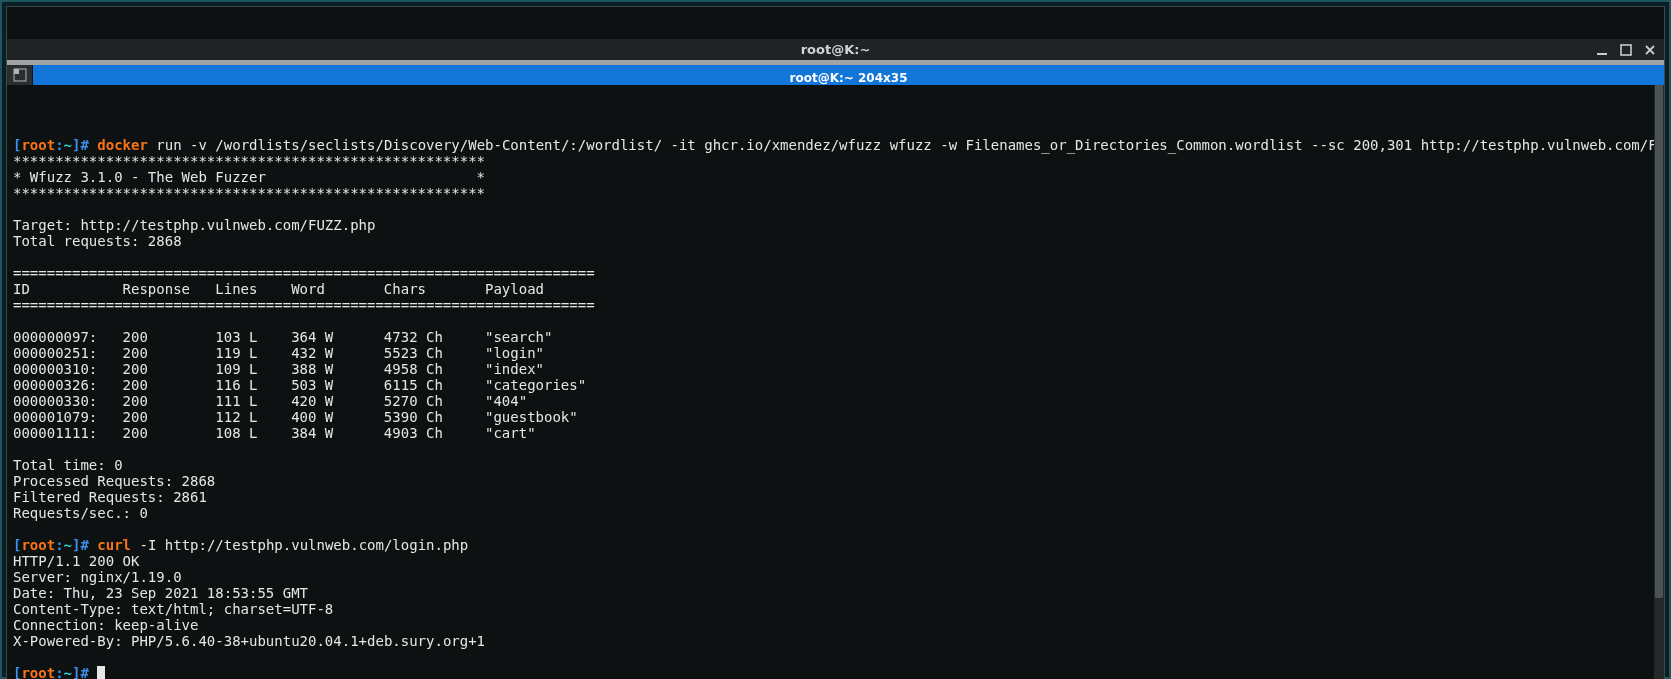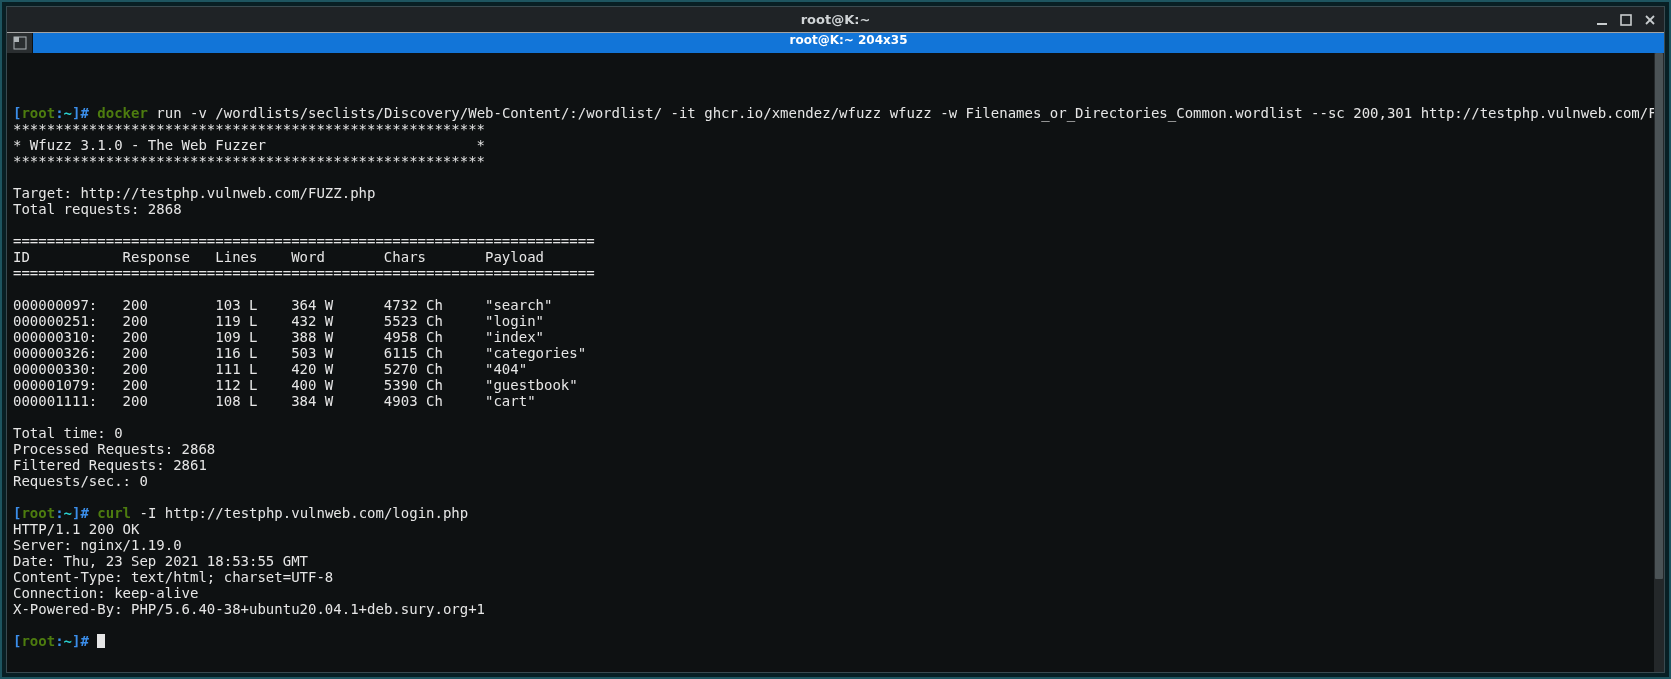--- a/index.html
+++ b/index.html
@@ -32,21 +32,22 @@
     background: #1f2326;
     height: 26px;
     display: flex;
     align-items: center;
     justify-content: center;
     position: relative;
     color: #d0d4d6;
     font-family: "DejaVu Sans", Arial, sans-serif;
     font-size: 13px;
     font-weight: bold;
-    border-bottom: 1px solid #a3a3a3;
+    border-bottom: 5px solid #a3a3a3;
+    margin-top: 32px;
   }
   .titlebar .controls {
     position: absolute;
     right: 6px;
     top: 0;
     height: 100%;
     display: flex;
     align-items: center;
     gap: 8px;
     color: #c8ccce;
@@ -75,21 +76,21 @@
     justify-content: center;
     border-right: 1px solid #0e1112;
   }
   .tab-icon svg { display:block; }
   .tab {
     padding: 0 14px;
     color: #ffffff;
     font-family: "DejaVu Sans", Arial, sans-serif;
     font-size: 12px;
     display: flex;
-    align-items: flex-start;
+    align-items: flex-end;
     justify-content: center;
     flex: 1;
     font-weight: bold;
   }
   .term {
     flex: 1;
     background: #0e1112;
     color: #e6e6e6;
     padding: 4px 6px 6px 6px;
     white-space: pre;
@@ -109,21 +110,21 @@
   }
   .scrollbar .thumb {
     position: absolute;
     left: 1px; right: 1px;
     top: 0;
     height: 85%;
     background: #4b5356;
     border-radius: 1px;
   }
   .blue   { color: #3b8eea; font-weight: bold; }
-  .red    { color: #4d7c0f; font-weight: bold; }
+  .red    { color: #f97316; font-weight: bold; }
   .cyan   { color: #29d0d0; font-weight: bold; }
   .white  { color: #e6e6e6; }
   .bold   { font-weight: normal; }
   .cursor {
     display: inline-block;
     width: 8px;
     height: 14px;
     background: #e6e6e6;
     vertical-align: middle;
     margin-bottom: 2px;

